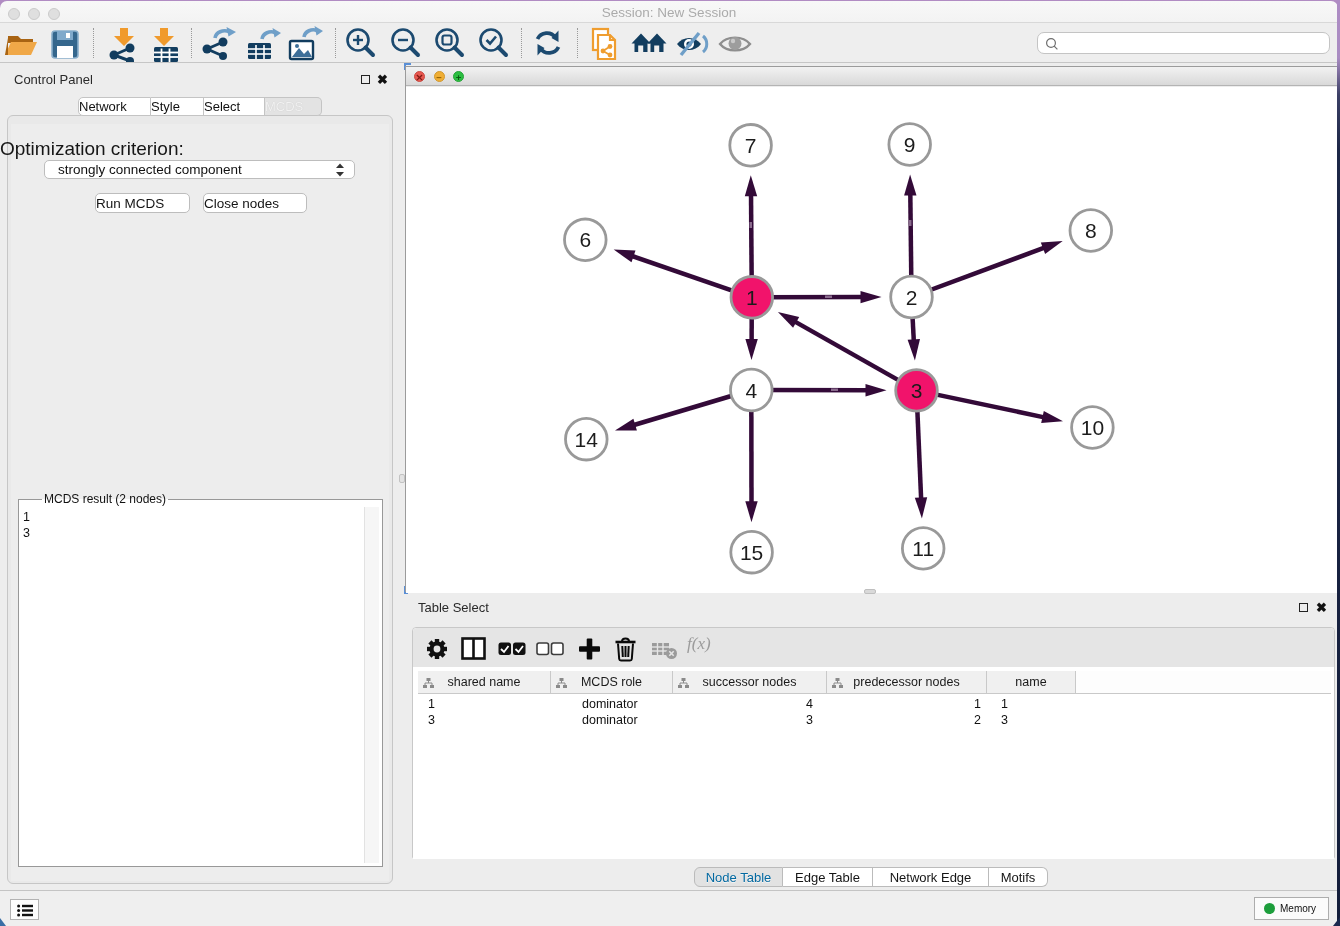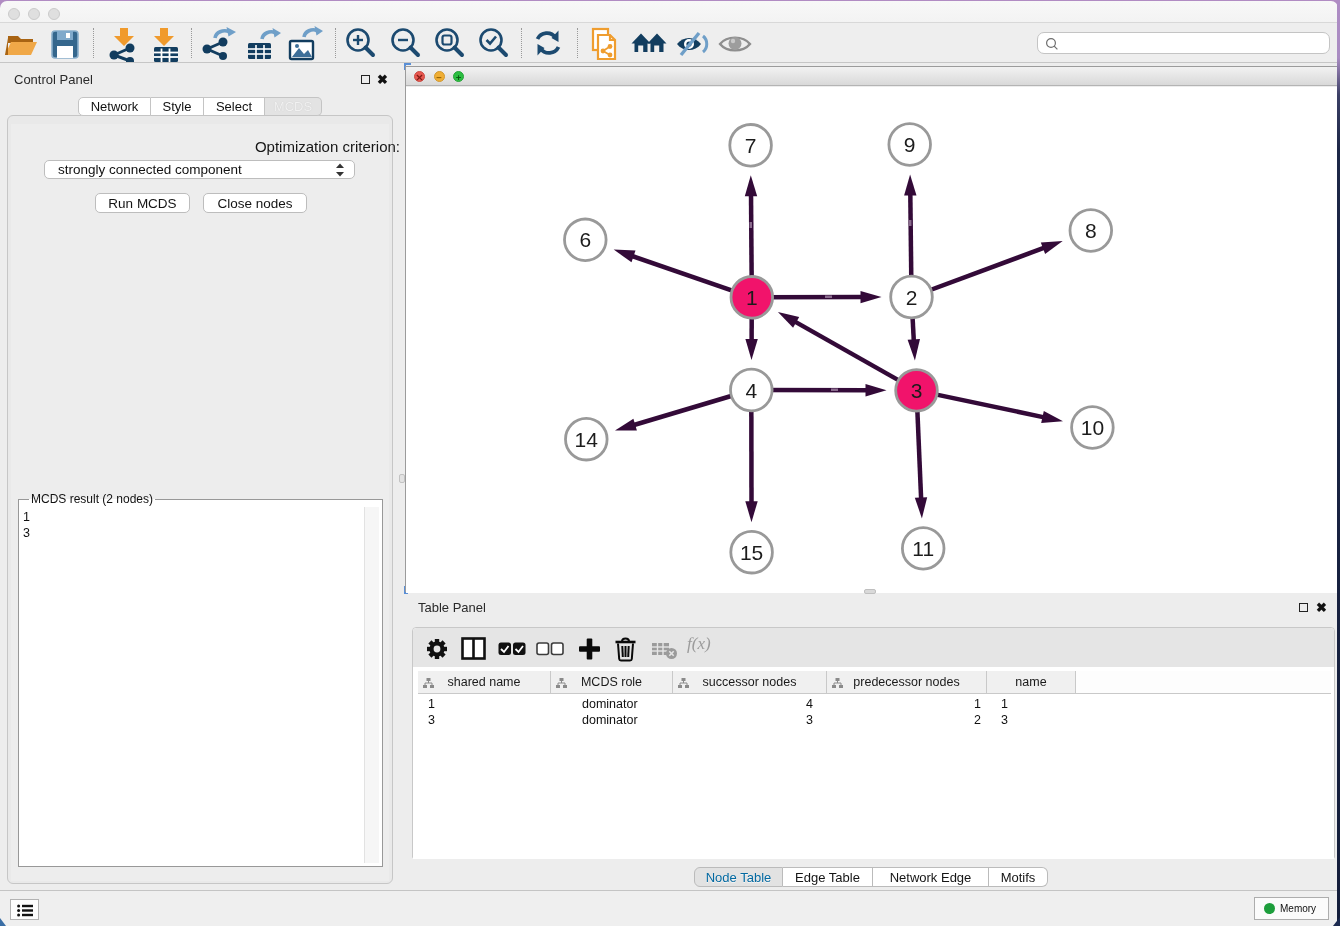--- a/index.html
+++ b/index.html
@@ -14,44 +14,45 @@
 .tl{position:absolute;top:7px;width:12px;height:12px;border-radius:50%;background:#dfdfdf;border:1px solid #cbcbcb}
 
 #toolbar{left:0;top:23px;width:1338px;height:40px;background:#eeeeee;border-bottom:1px solid #c6c6c6}
 .sep{position:absolute;top:5px;height:30px;width:0;border-left:1px dotted #9a9a9a}
 .ticon{position:absolute;top:2px}
 #searchbox{position:absolute;left:1037px;top:9px;width:293px;height:22px;background:#fff;border:1px solid #c4c4c4;border-radius:7px}
 
 .ptitle{font-size:13px;color:#2a2a2a}
 #cp-box{left:7px;top:115px;width:386px;height:769px;background:#e9e9e9;border:1px solid #c6c6c6;border-radius:6px}
 #cp-inner{left:11px;top:124px;width:378px;height:757px;background:#ededed}
-.tab{position:absolute;top:97px;height:19px;border:1px solid #c4c4c4;background:#fff;font-size:13px;font-weight:500;color:#111;text-align:center;line-height:18px}
+.tab{position:absolute;top:97px;height:19px;border:1px solid #c4c4c4;background:#fff;font-size:13px;font-weight:500;color:#111;line-height:18px}
 .fbtn{position:absolute;width:9px;height:9px;border:1.5px solid #222}
 .xbtn{position:absolute;font-size:13px;font-weight:bold;color:#111;line-height:10px}
-.btn{position:absolute;background:#fff;border:1px solid #bdbdbd;border-radius:5px;font-size:13.5px;color:#141414;text-align:center}
+.btn{position:absolute;background:#fff;border:1px solid #bdbdbd;border-radius:5px;font-size:13.5px;color:#141414;text-align:left}
 
 #nw{left:405px;top:66px;width:933px;height:526px;border:1px solid #9b9b9b;border-right:none}
 #nw-title{position:absolute;left:0;top:0;width:100%;height:19px;background:linear-gradient(#f2f2f2,#d9d9d9);border-bottom:1px solid #b4b4b4}
 #nw-canvas{position:absolute;left:0;top:20px;width:100%;height:506px;background:#fff}
 .mtl{position:absolute;top:3.5px;width:11px;height:11px;border-radius:50%;font-size:9.5px;font-weight:bold;text-align:center;line-height:11px}
 
 #tp-box{left:412px;top:627px;width:923px;height:231px;background:#fff;border:1px solid #c8c8c8;border-radius:4px 4px 0 0}
 #tp-toolbar{position:absolute;left:0;top:0;width:100%;height:39px;background:#e5e5e5;border-radius:4px 4px 0 0}
 .th{position:absolute;top:0;height:23px;background:#f0f0f0;border-right:1px solid #c9c9c9;border-bottom:1px solid #c9c9c9;font-size:12.5px;color:#1a1a1a;text-align:center;line-height:23px}
 .td{position:absolute;font-size:12.5px;color:#111;height:16px;line-height:16px}
 .btab{position:absolute;top:867px;height:20px;border:1px solid #bbbbbb;background:#fff;font-size:13px;font-weight:500;color:#151515;text-align:center;line-height:19px}
 
 #statusbar{left:0;top:890px;width:1337px;height:36px;background:#efefef;border-top:1px solid #c4c4c4}
 </style></head>
 <body>
 <div class="abs" id="desktop-top"></div>
 <div class="abs" id="titlebar">
   <span class="tl" style="left:8px"></span>
     <span class="tl" style="left:28px"></span>
     <span class="tl" style="left:48px"></span>
+  <div class="title">Session: New Session</div>
 </div>
 <div class="abs" id="toolbar">
 <div class="sep" style="left:93px"></div>
     <div class="sep" style="left:191px"></div>
     <div class="sep" style="left:335px"></div>
     <div class="sep" style="left:521px"></div>
     <div class="sep" style="left:577px"></div>
     <svg class="ticon" style="left:2px;top:3px" width="38" height="36" viewBox="0 0 38 36">
       <path d="M6 10 L16 10 L19 13 L31 13 L31 17 L6 17 Z" fill="#a96413"></path>
       <path d="M3 29 L9 16 L35 16 L29 29 Z" fill="#f0a848"></path>
@@ -193,31 +194,31 @@
 
 <div class="abs ptitle" style="left:14px;top:72px">Control Panel</div>
 <div class="fbtn" style="left:361px;top:75px"></div>
 <div class="xbtn" style="left:377px;top:75px">✖</div>
 <div class="abs" id="cp-box"></div>
 <div class="abs" id="cp-inner"></div>
 <div class="tab" style="left:78px;width:73px;border-radius:5px 0 0 5px">Network</div>
 <div class="tab" style="left:151px;width:53px;border-left:none">Style</div>
 <div class="tab" style="left:204px;width:61px;border-left:none">Select</div>
 <div class="tab" style="left:265px;width:57px;border-left:none;border-radius:0 5px 5px 0;background:#e3e3e3;color:#f2f2f2;text-shadow:0 0 1px #c0c0c0">MCDS</div>
-<div class="abs" style="left:0;top:138px;width:400px;text-align:right;font-size:15px;color:#161616">Optimization criterion:</div>
+<div class="abs" style="left:0;top:138px;width:400px;text-align:left;font-size:19px;color:#161616">Optimization criterion:</div>
 <div class="abs" style="left:44px;top:160px;width:311px;height:19px;background:#fff;border:1px solid #bdbdbd;border-radius:5px;font-size:13.5px;line-height:18px;padding-left:13px;color:#111">strongly connected component
   <svg width="12" height="16" style="position:absolute;right:8px;top:1px" viewBox="0 0 12 16">
       <path d="M2 6 L6 1.5 L10 6 Z" fill="#333"></path>
       <path d="M2 10 L6 14.5 L10 10 Z" fill="#333"></path>
     </svg>
 </div>
 <div class="btn" style="left:95px;top:193px;width:95px;height:20px;line-height:19px">Run MCDS</div>
 <div class="btn" style="left:203px;top:193px;width:104px;height:20px;line-height:19px">Close nodes</div>
 <fieldset style="position:absolute;left:18px;top:492px;width:365px;height:375px;border:1px solid #989898;background:#fff;padding:0">
-<legend style="font-size:12px;color:#111;margin-left:10px;padding:0 2px">MCDS result (2 nodes)</legend>
+<legend style="font-size:12px;color:#111;margin-left:23px;padding:0 2px">MCDS result (2 nodes)</legend>
 <div style="position:absolute;right:3px;top:1px;bottom:3px;width:15px;background:#f6f6f6;border-left:1px solid #e2e2e2"></div>
 <div style="font-size:12.5px;color:#111;padding:3px 0 0 4px;line-height:16px">1<br>3</div>
 </fieldset>
 
 <div class="abs" style="left:404px;top:63px;width:7px;height:7px;border-left:2px solid #5a8fd6;border-top:2px solid #5a8fd6"></div>
 <div class="abs" style="left:404px;top:586px;width:4px;height:8px;background:#5a8fd6"></div>
 <div class="abs" id="nw">
   <div id="nw-title">
     <span class="mtl" style="left:8px;background:#e8574f;border:1px solid #c94b43;color:#7e1a14">✕</span>
     <span class="mtl" style="left:27.5px;background:#f0ae34;border:1px solid #d1982f;color:#8e5d00">−</span>
@@ -289,21 +290,21 @@
           <rect x="425" y="301.5" width="7" height="2.5"></rect>
           <rect x="343.5" y="135" width="2.5" height="6"></rect>
           <rect x="503" y="133" width="2.5" height="6"></rect>
         </g>
     </svg>
   </div>
 </div>
 <div class="abs" style="left:864px;top:589px;width:12px;height:5px;background:#d9d9d9;border:1px solid #bfbfbf;border-radius:2px"></div>
 <div class="abs" style="left:399px;top:474px;width:6px;height:9px;background:#e2e2e2;border:1px solid #c2c2c2;border-radius:2px"></div>
 
-<div class="abs ptitle" style="left:418px;top:600px">Table Panel</div>
+<div class="abs ptitle" style="left:418px;top:600px">Table Select</div>
 <div class="fbtn" style="left:1299px;top:603px"></div>
 <div class="xbtn" style="left:1316px;top:603px">✖</div>
 <div class="abs" id="tp-box">
 <div id="tp-toolbar"></div>
     <svg style="position:absolute;left:9px;top:8px" width="30" height="26" viewBox="0 0 30 26">
       <g transform="translate(15 13)">
         <g fill="#111">
           <rect x="-2.2" y="-10" width="4.4" height="5.5" transform="rotate(0 0 0)"></rect>
           <rect x="-2.2" y="-10" width="4.4" height="5.5" transform="rotate(45 0 0)"></rect>
           <rect x="-2.2" y="-10" width="4.4" height="5.5" transform="rotate(90 0 0)"></rect>

